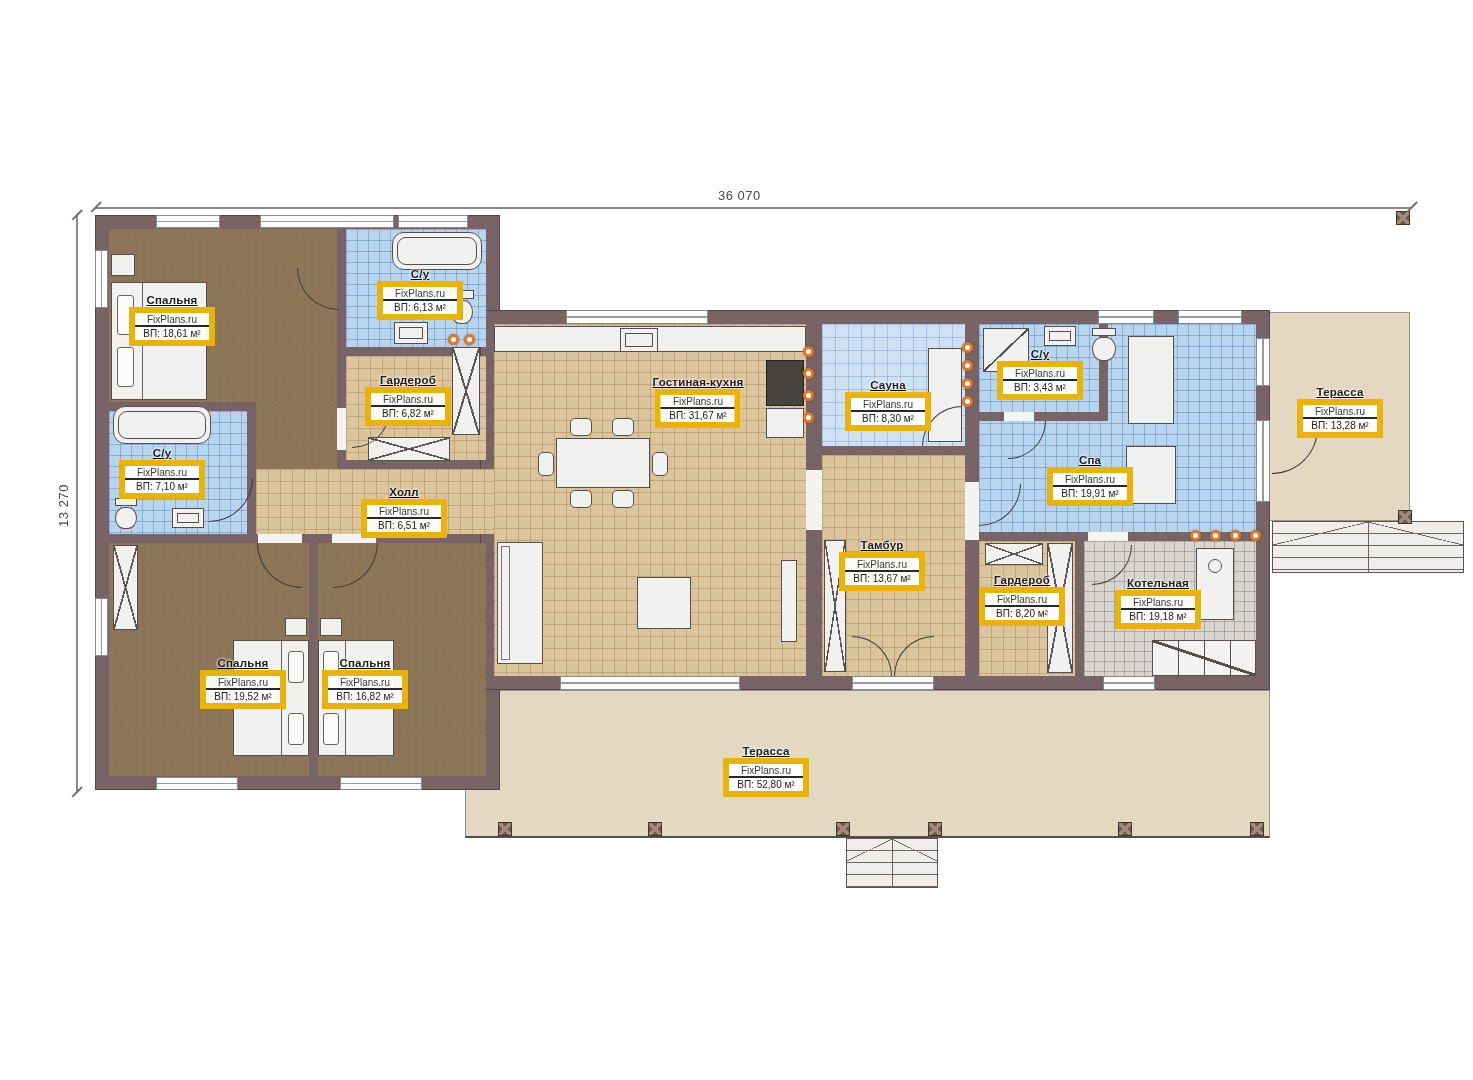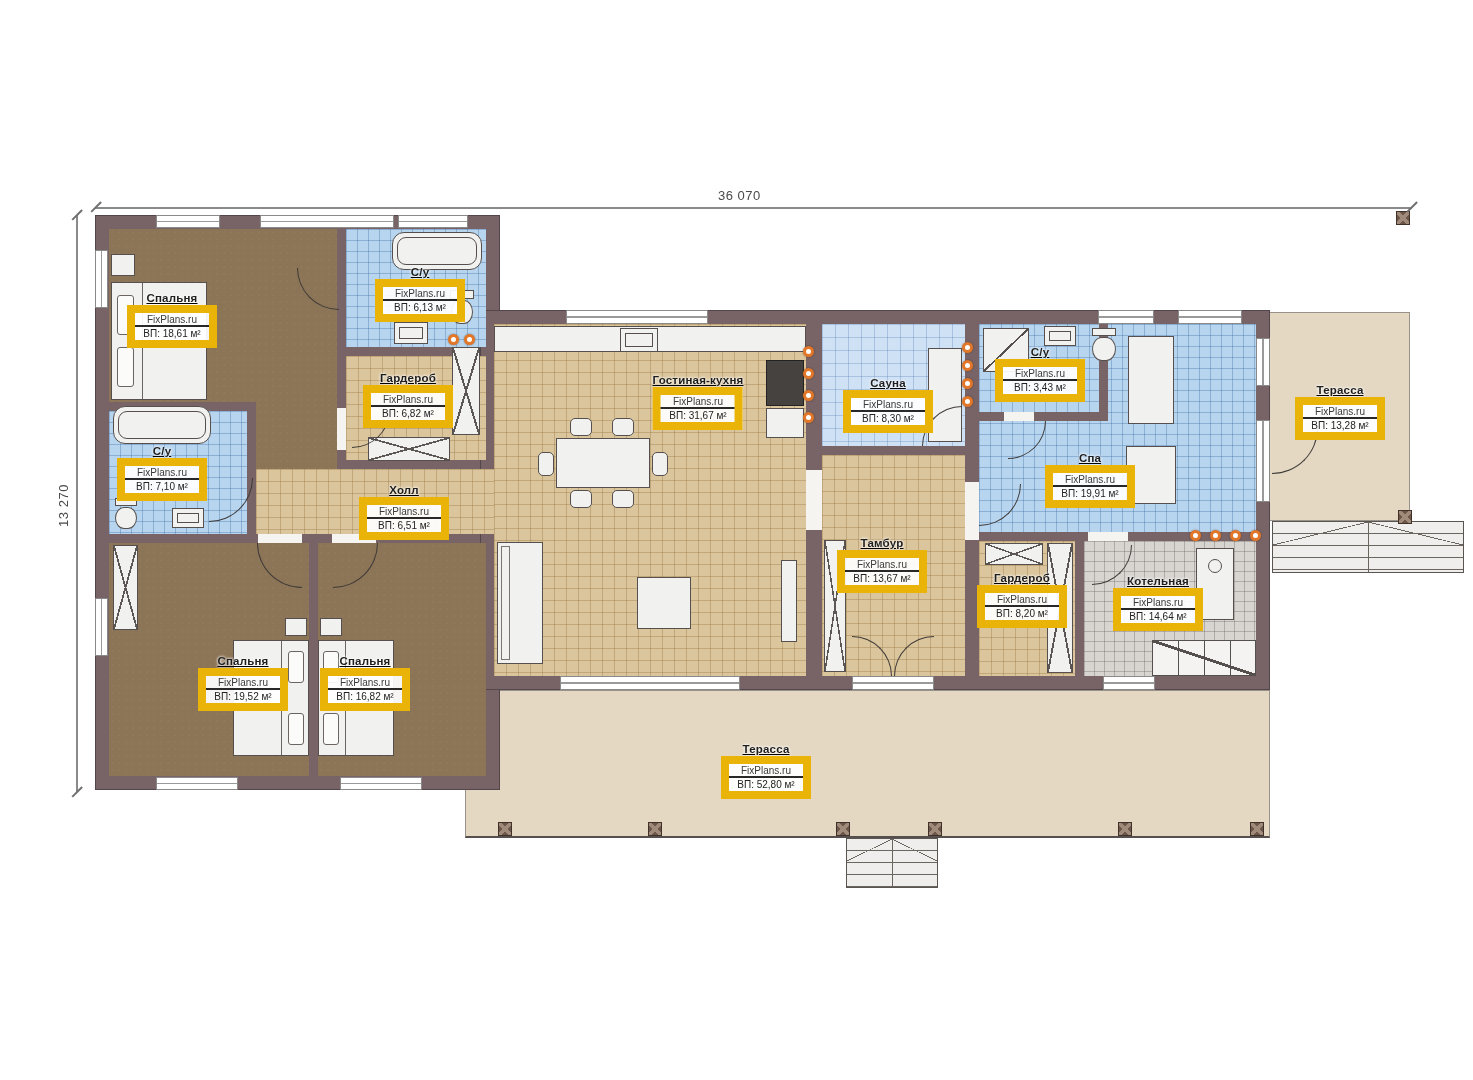--- a/index.html
+++ b/index.html
@@ -50,21 +50,21 @@
   
   .arc{position:absolute;z-index:6;box-sizing:border-box;background:transparent;}
   .h-tl{border-right:1.6px solid #3e3a38;border-bottom:1.6px solid #3e3a38;border-radius:0 0 100% 0;}
   .h-tr{border-left:1.6px solid #3e3a38;border-bottom:1.6px solid #3e3a38;border-radius:0 0 0 100%;}
   .h-bl{border-right:1.6px solid #3e3a38;border-top:1.6px solid #3e3a38;border-radius:0 100% 0 0;}
   .h-br{border-left:1.6px solid #3e3a38;border-top:1.6px solid #3e3a38;border-radius:100% 0 0 0;}
   
   .rlabel{position:absolute;transform:translate(-50%,-50%);text-align:center;z-index:10;text-decoration:underline;}
   .rlabel .nm{font-weight:bold;font-size:11.5px;color:#1e1e1e;letter-spacing:.2px;margin-bottom:1px;
               text-shadow:0 0 3px rgba(255,255,255,.95),0 0 3px rgba(255,255,255,.95);white-space:nowrap;}
-  .rlabel .bx{display:inline-block;border:8px solid #eab308;background:rgba(255,255,255,.93);min-width:74px;}
+  .rlabel .bx{display:inline-block;border:6px solid #eab308;background:rgba(255,255,255,.93);min-width:74px;}
   .rlabel .r1{padding:1px 6px 0;border-bottom:2px solid #282828;font-size:10px;color:#3a3a3a;white-space:nowrap;}
   .rlabel .r2{padding:1px 6px;font-size:10px;color:#222;white-space:nowrap;}
   
   .dimline{position:absolute;background:#8a8a8a;z-index:10;}
   .dimtext{position:absolute;font-size:13px;color:#4a4a4a;z-index:10;letter-spacing:.5px;}
   .tick{position:absolute;width:14px;height:1.5px;background:#6f6f6f;transform:rotate(-45deg);z-index:10;}
 </style>
 </head>
 <body>
 
@@ -302,21 +302,21 @@
   <div class="nm">Гардероб</div>
   <div class="bx">
     <div class="r1">FixPlans.ru</div>
     <div class="r2">ВП: 8,20 м²</div>
   </div>
 </div>
 <div class="rlabel" style="left:1158px;top:603px;">
   <div class="nm">Котельная</div>
   <div class="bx">
     <div class="r1">FixPlans.ru</div>
-    <div class="r2">ВП: 14,64 м²</div>
+    <div class="r2">ВП: 19,18 м²</div>
   </div>
 </div>
 <div class="rlabel" style="left:243px;top:683px;">
   <div class="nm">Спальня</div>
   <div class="bx">
     <div class="r1">FixPlans.ru</div>
     <div class="r2">ВП: 19,52 м²</div>
   </div>
 </div>
 <div class="rlabel" style="left:365px;top:683px;">

